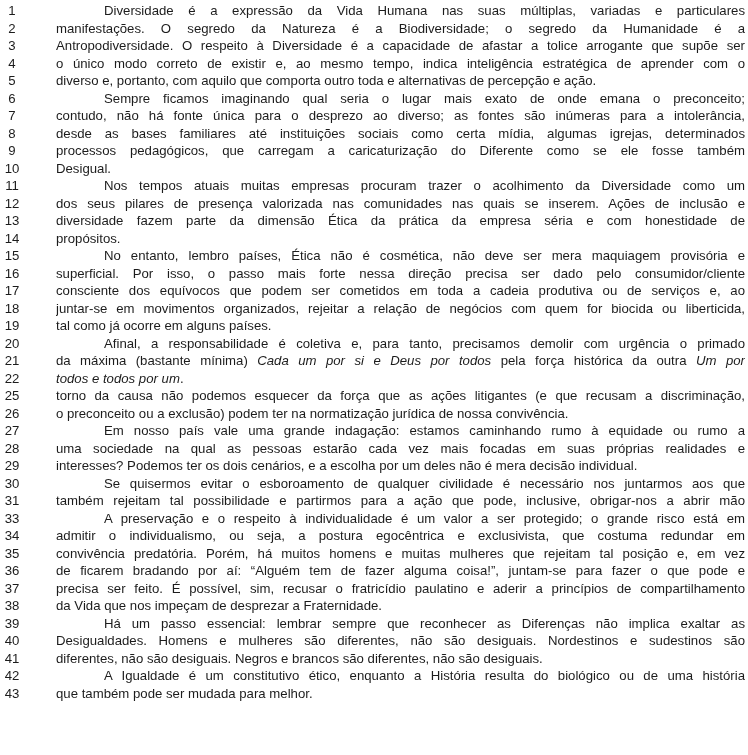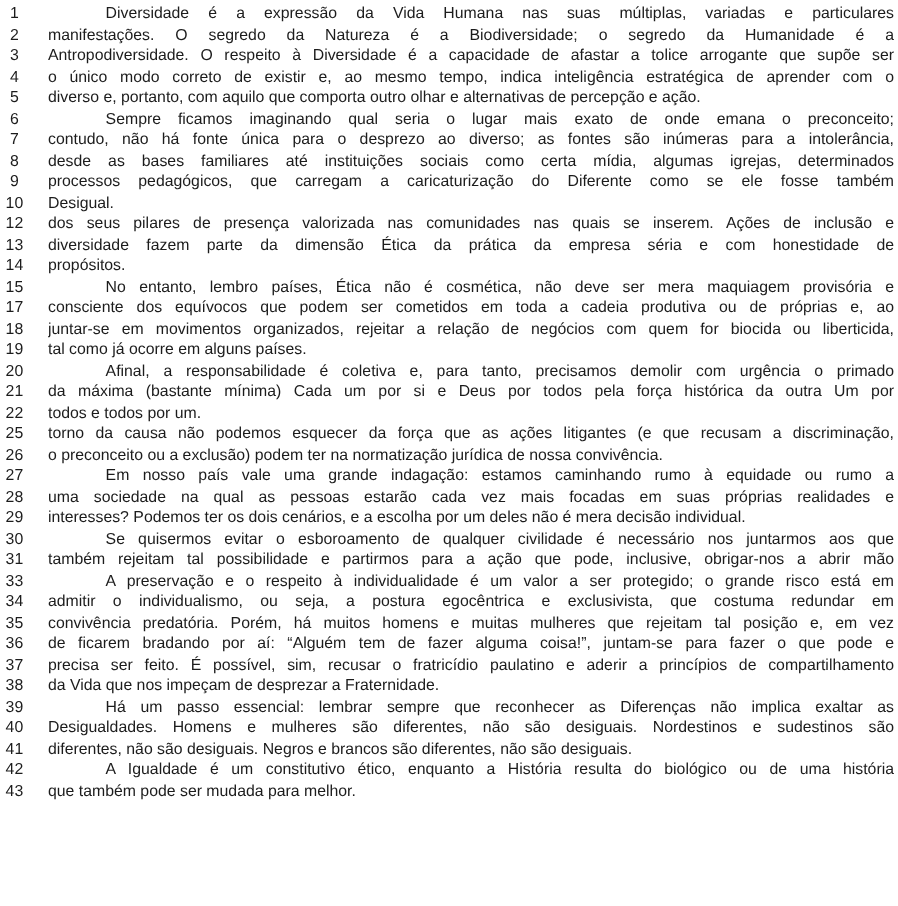--- a/index.html
+++ b/index.html
@@ -26,29 +26,29 @@
     white-space: normal;
   }
   .num {
     flex: 0 0 20px;
     margin-left: 2px;
     text-align: center;
   }
   .text {
     flex: 1 1 auto;
     display: block;
-    margin-left: 18px;
+    margin-left: 34px;
     margin-right: 3px;
     text-align: justify;
     text-align-last: justify;
     overflow: hidden;
   }
   .text.para-start { text-indent: 48px; }
   .text.para-end   { text-align-last: left; }
-  .seg-italic      { }
+  .seg-italic      { font-style: italic; }
 </style>
 </head>
 <body>
 
 <div class="page">
   <div id="doc-lines">
       <div class="line">
         <div class="num">1</div>
         <div class="text para-start"><span class="seg">Diversidade é a expressão da Vida Humana nas suas múltiplas, variadas e particulares</span></div>
       </div>
@@ -59,21 +59,21 @@
       <div class="line">
         <div class="num">3</div>
         <div class="text"><span class="seg">Antropodiversidade. O respeito à Diversidade é a capacidade de afastar a tolice arrogante que supõe ser</span></div>
       </div>
       <div class="line">
         <div class="num">4</div>
         <div class="text"><span class="seg">o único modo correto de existir e, ao mesmo tempo, indica inteligência estratégica de aprender com o</span></div>
       </div>
       <div class="line">
         <div class="num">5</div>
-        <div class="text para-end"><span class="seg">diverso e, portanto, com aquilo que comporta outro olhar e alternativas de percepção e ação.</span></div>
+        <div class="text para-end"><span class="seg">diverso e, portanto, com aquilo que comporta outro toda e alternativas de percepção e ação.</span></div>
       </div>
       <div class="line">
         <div class="num">6</div>
         <div class="text para-start"><span class="seg">Sempre ficamos imaginando qual seria o lugar mais exato de onde emana o preconceito;</span></div>
       </div>
       <div class="line">
         <div class="num">7</div>
         <div class="text"><span class="seg">contudo, não há fonte única para o desprezo ao diverso; as fontes são inúmeras para a intolerância,</span></div>
       </div>
       <div class="line">
@@ -82,38 +82,46 @@
       </div>
       <div class="line">
         <div class="num">9</div>
         <div class="text"><span class="seg">processos pedagógicos, que carregam a caricaturização do Diferente como se ele fosse também</span></div>
       </div>
       <div class="line">
         <div class="num">10</div>
         <div class="text para-end"><span class="seg">Desigual.</span></div>
       </div>
       <div class="line">
+        <div class="num">11</div>
+        <div class="text para-start"><span class="seg">Nos tempos atuais muitas empresas procuram trazer o acolhimento da Diversidade como um</span></div>
+      </div>
+      <div class="line">
         <div class="num">12</div>
         <div class="text"><span class="seg">dos seus pilares de presença valorizada nas comunidades nas quais se inserem. Ações de inclusão e</span></div>
       </div>
       <div class="line">
         <div class="num">13</div>
         <div class="text"><span class="seg">diversidade fazem parte da dimensão Ética da prática da empresa séria e com honestidade de</span></div>
       </div>
       <div class="line">
         <div class="num">14</div>
         <div class="text para-end"><span class="seg">propósitos.</span></div>
       </div>
       <div class="line">
         <div class="num">15</div>
         <div class="text para-start"><span class="seg">No entanto, lembro países, Ética não é cosmética, não deve ser mera maquiagem provisória e</span></div>
       </div>
       <div class="line">
+        <div class="num">16</div>
+        <div class="text"><span class="seg">superficial. Por isso, o passo mais forte nessa direção precisa ser dado pelo consumidor/cliente</span></div>
+      </div>
+      <div class="line">
         <div class="num">17</div>
-        <div class="text"><span class="seg">consciente dos equívocos que podem ser cometidos em toda a cadeia produtiva ou de próprias e, ao</span></div>
+        <div class="text"><span class="seg">consciente dos equívocos que podem ser cometidos em toda a cadeia produtiva ou de serviços e, ao</span></div>
       </div>
       <div class="line">
         <div class="num">18</div>
         <div class="text"><span class="seg">juntar-se em movimentos organizados, rejeitar a relação de negócios com quem for biocida ou liberticida,</span></div>
       </div>
       <div class="line">
         <div class="num">19</div>
         <div class="text para-end"><span class="seg">tal como já ocorre em alguns países.</span></div>
       </div>
       <div class="line">

